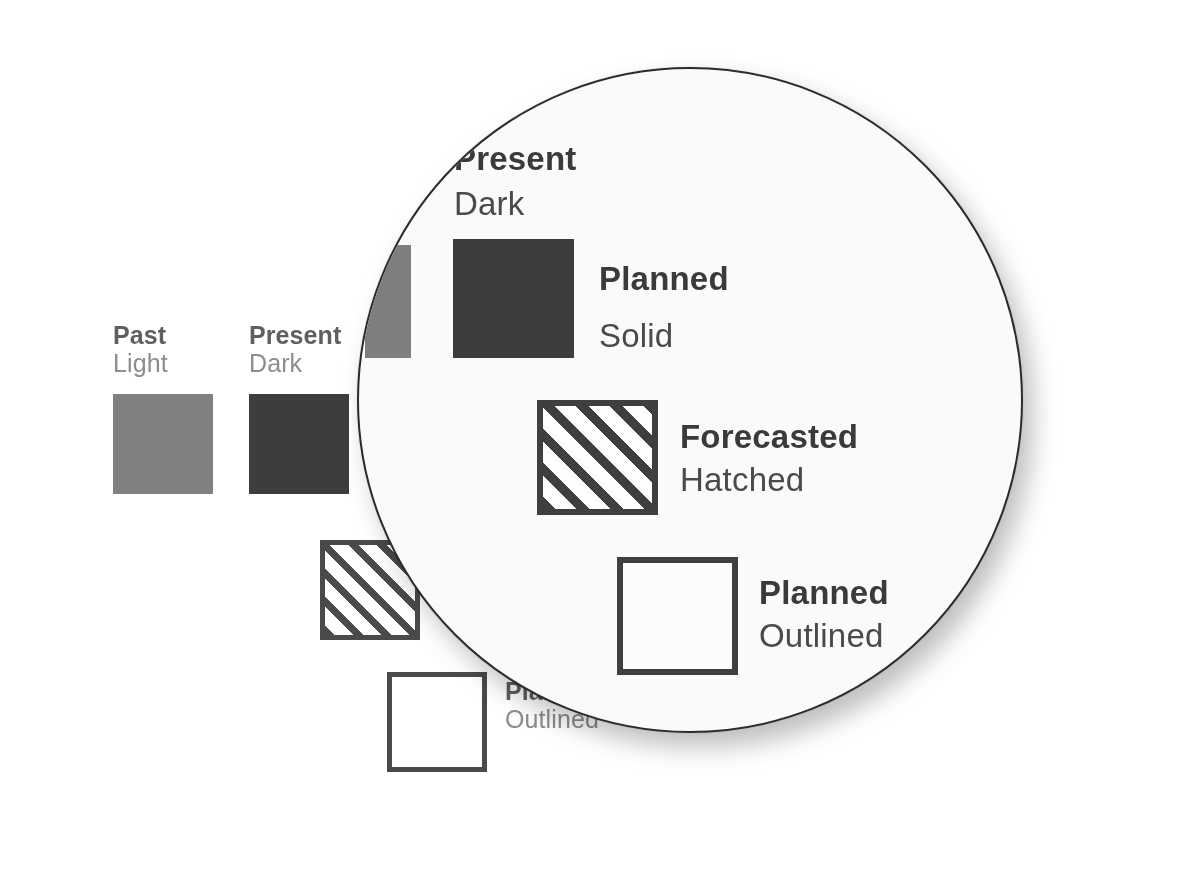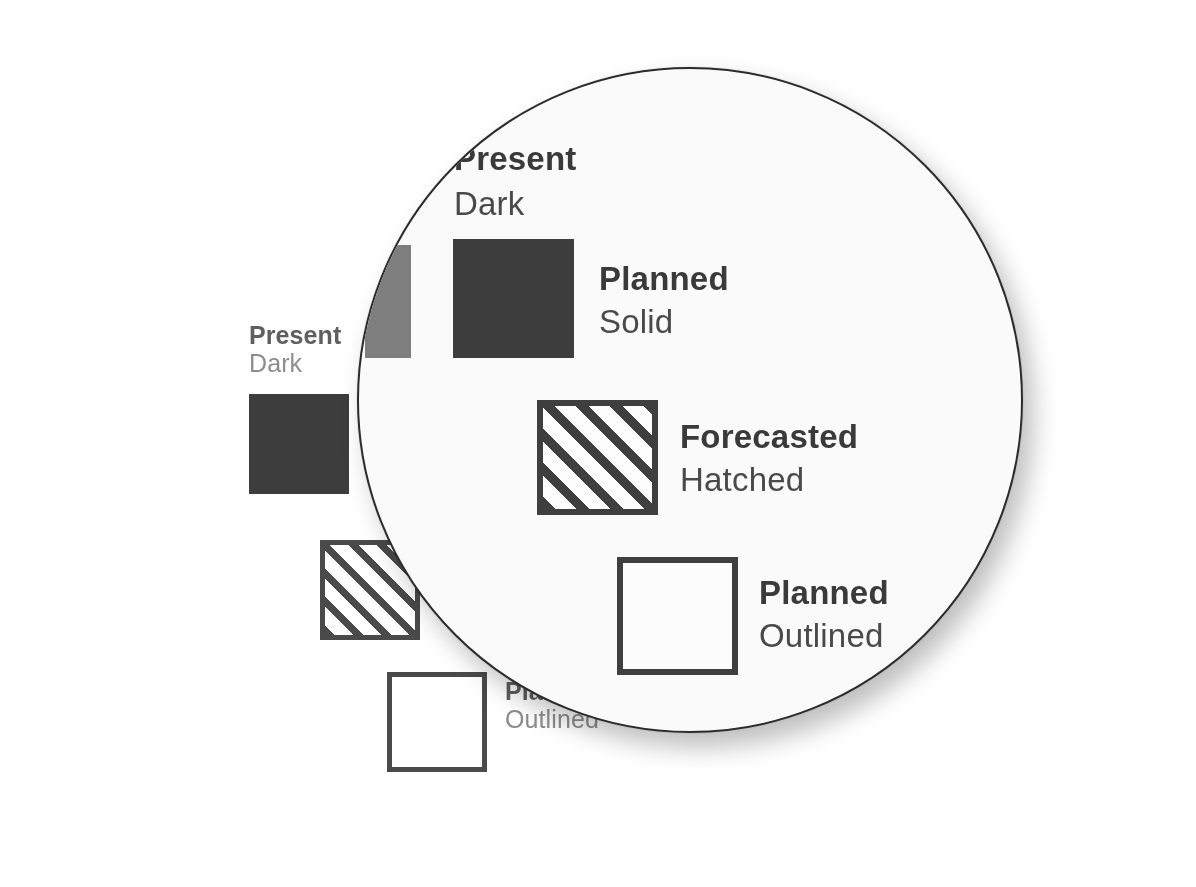--- a/index.html
+++ b/index.html
@@ -78,35 +78,40 @@
         #fdfdfd 9px,#fdfdfd 24px);
   }
   .mag-sw.outline {border:6px solid #3f3f3f;background:#fcfcfc;}
 
   
   #mag-past-sw    {left:363px;top:243px;width:46px;height:113px;}
   #mag-present-t  {left:452px;top:140px;}
   #mag-present-s  {left:452px;top:185px;}
   #mag-actual-sw  {left:451px;top:237px;width:121px;height:119px;}
   #mag-actual-t   {left:597px;top:260px;}
-  #mag-actual-s   {left:597px;top:303px;}
+  #mag-actual-s   {left:597px;top:317px;}
   #mag-forecast-sw{left:535px;top:398px;width:121px;height:115px;}
   #mag-forecast-t {left:678px;top:418px;}
   #mag-forecast-s {left:678px;top:461px;}
   #mag-planned-sw {left:615px;top:555px;width:121px;height:118px;}
   #mag-planned-t  {left:757px;top:574px;}
   #mag-planned-s  {left:757px;top:617px;}
 </style>
 </head>
 <body>
 
 <div id="stage">
 
   <div id="background-legend">
 
+    <div class="bg-group" id="bg-past">
+      <div class="bg-title">Past</div>
+      <div class="bg-sub">Light</div>
+      <div class="bg-swatch sw-light" style="margin-top:17px;"></div>
+    </div>
 
     <div class="bg-group" id="bg-present">
       <div class="bg-title">Present</div>
       <div class="bg-sub">Dark</div>
       <div class="bg-swatch sw-dark" style="margin-top:17px;"></div>
     </div>
 
     <div class="bg-group bg-row" id="bg-forecast">
       <div class="bg-swatch sw-hatch"></div>
       <div class="labels">

